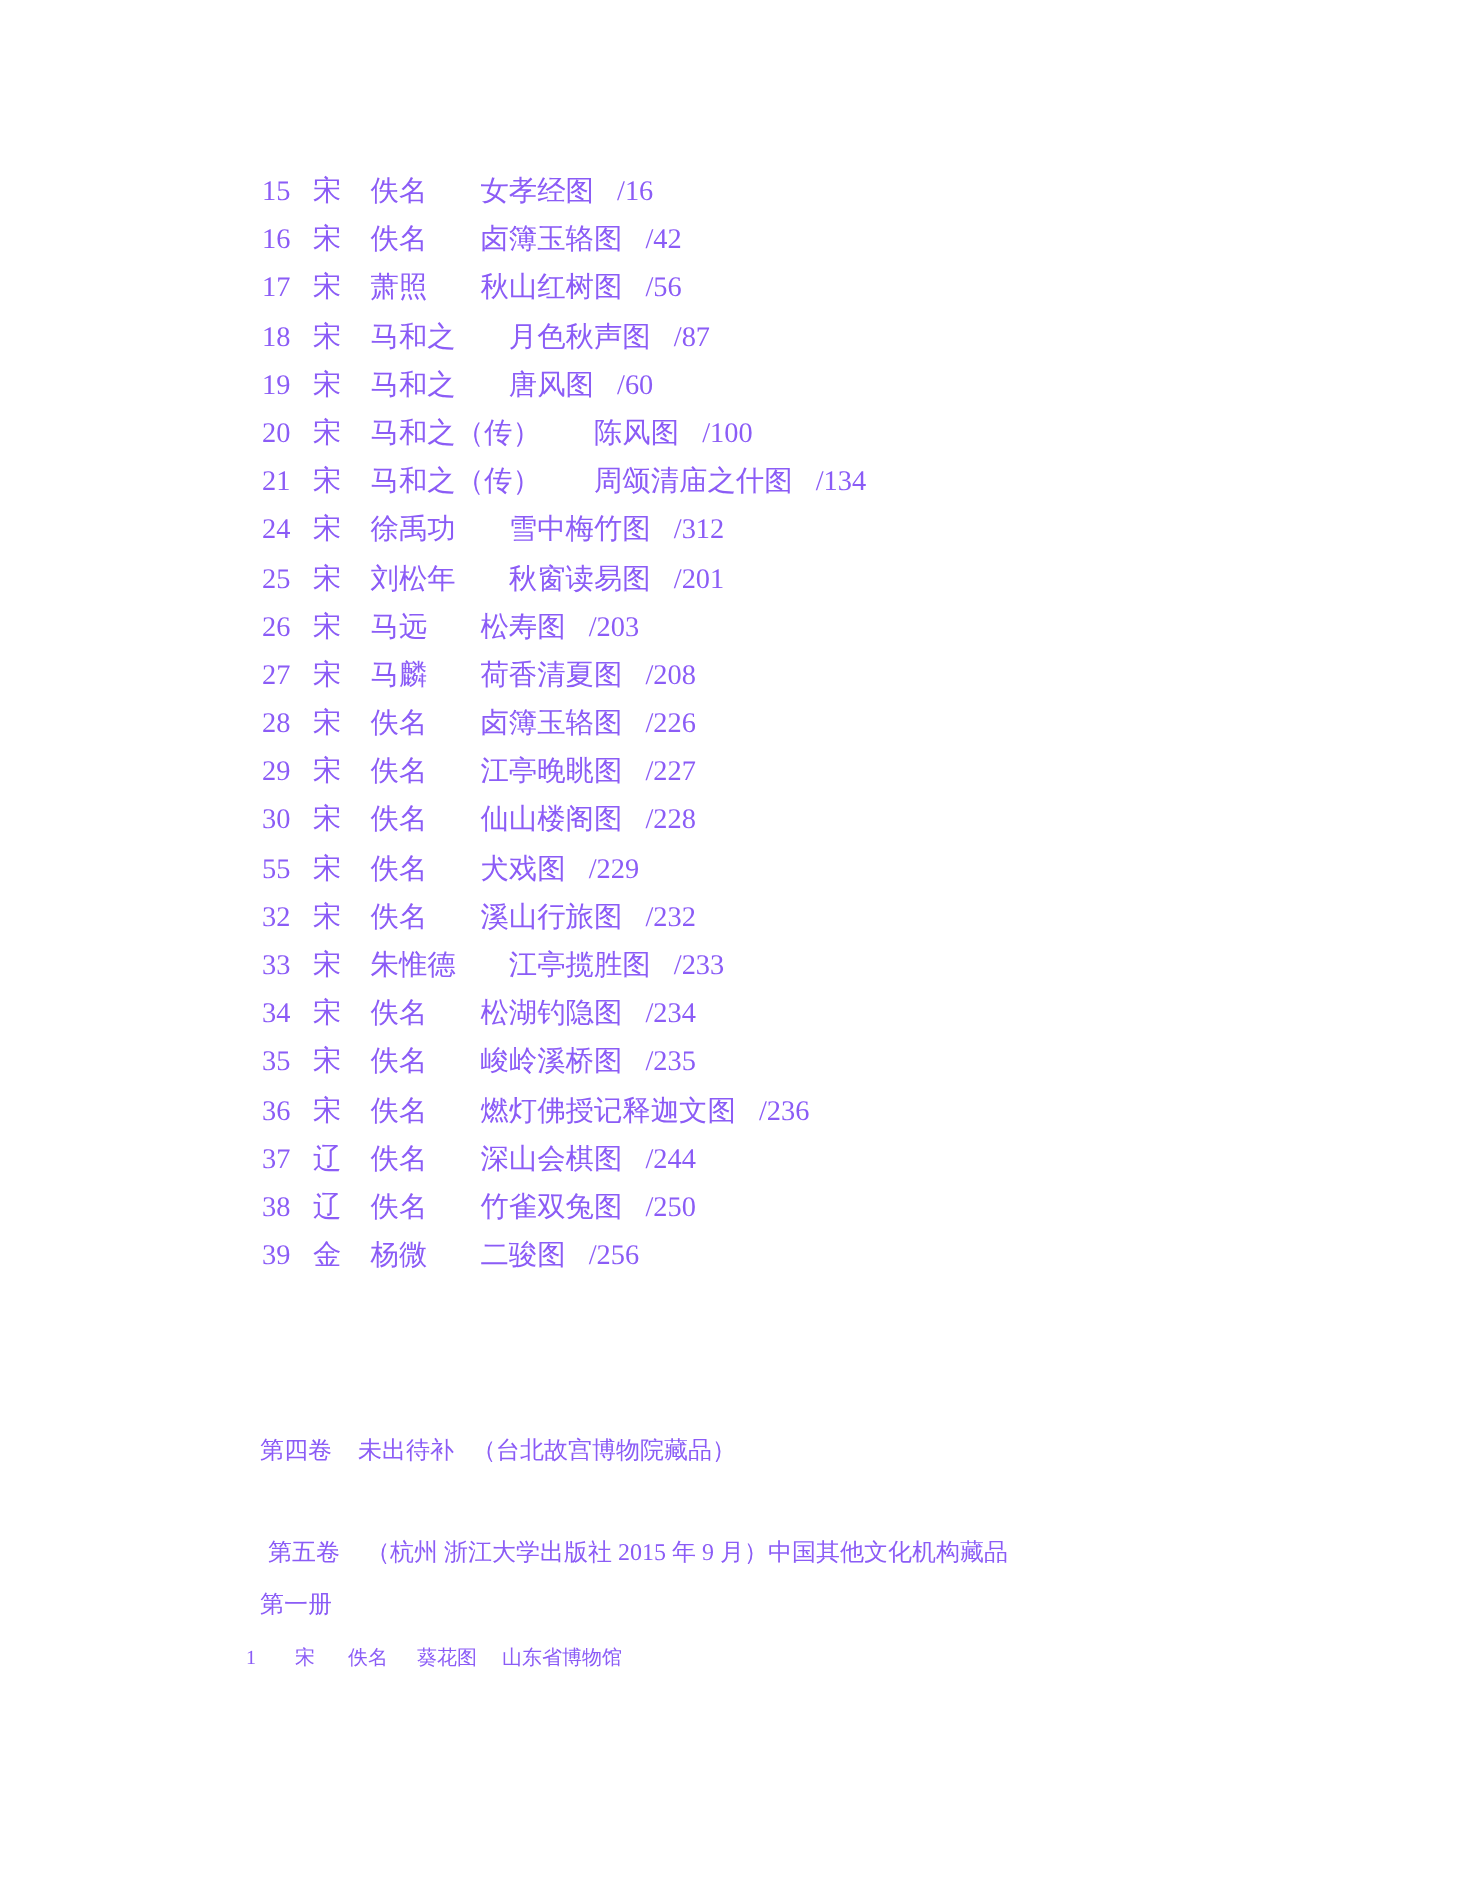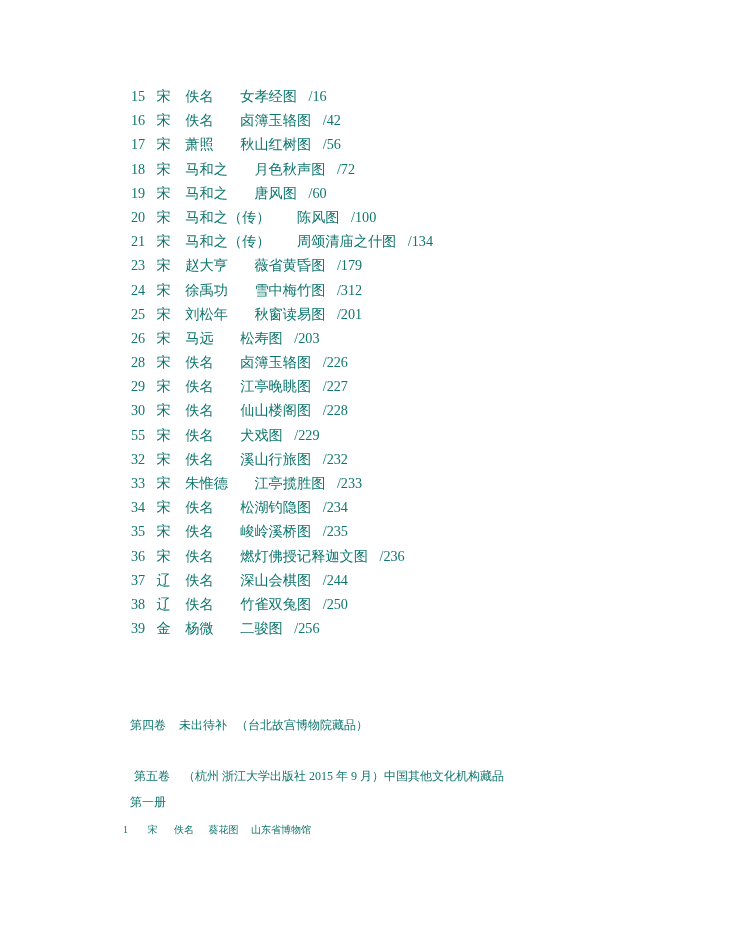--- a/index.html
+++ b/index.html
@@ -7,21 +7,21 @@
     padding: 0;
     background: #ffffff;
   }
   .doc-page {
     position: relative;
     width: 638px;
     height: 945px;
     background: #ffffff;
     overflow: hidden;
     font-family: "Liberation Serif", "DejaVu Serif", serif;
-    color: #0f766e;
+    color: #8b5cf6;
   }
   
   .toc-list {
     position: absolute;
     left: 131px;
     top: 84px;
   }
   .toc-row {
     white-space: nowrap;
     height: 24.2px;
@@ -96,21 +96,21 @@
         <span class="artist">萧照</span>
         <span class="title">秋山红树图</span>
         <span class="pageref">/56</span>
       </div>
 
       <div class="toc-row">
         <span class="no">18</span>
         <span class="dyn">宋</span>
         <span class="artist">马和之</span>
         <span class="title">月色秋声图</span>
-        <span class="pageref">/72</span>
+        <span class="pageref">/87</span>
       </div>
 
       <div class="toc-row">
         <span class="no">19</span>
         <span class="dyn">宋</span>
         <span class="artist">马和之</span>
         <span class="title">唐风图</span>
         <span class="pageref">/60</span>
       </div>
 
@@ -124,27 +124,20 @@
 
       <div class="toc-row">
         <span class="no">21</span>
         <span class="dyn">宋</span>
         <span class="artist">马和之（传）</span>
         <span class="title">周颂清庙之什图</span>
         <span class="pageref">/134</span>
       </div>
 
 
-      <div class="toc-row">
-        <span class="no">23</span>
-        <span class="dyn">宋</span>
-        <span class="artist">赵大亨</span>
-        <span class="title">薇省黄昏图</span>
-        <span class="pageref">/179</span>
-      </div>
 
       <div class="toc-row">
         <span class="no">24</span>
         <span class="dyn">宋</span>
         <span class="artist">徐禹功</span>
         <span class="title">雪中梅竹图</span>
         <span class="pageref">/312</span>
       </div>
 
       <div class="toc-row">
@@ -156,20 +149,27 @@
       </div>
 
       <div class="toc-row">
         <span class="no">26</span>
         <span class="dyn">宋</span>
         <span class="artist">马远</span>
         <span class="title">松寿图</span>
         <span class="pageref">/203</span>
       </div>
 
+      <div class="toc-row">
+        <span class="no">27</span>
+        <span class="dyn">宋</span>
+        <span class="artist">马麟</span>
+        <span class="title">荷香清夏图</span>
+        <span class="pageref">/208</span>
+      </div>
 
       <div class="toc-row">
         <span class="no">28</span>
         <span class="dyn">宋</span>
         <span class="artist">佚名</span>
         <span class="title">卤簿玉辂图</span>
         <span class="pageref">/226</span>
       </div>
 
       <div class="toc-row">

